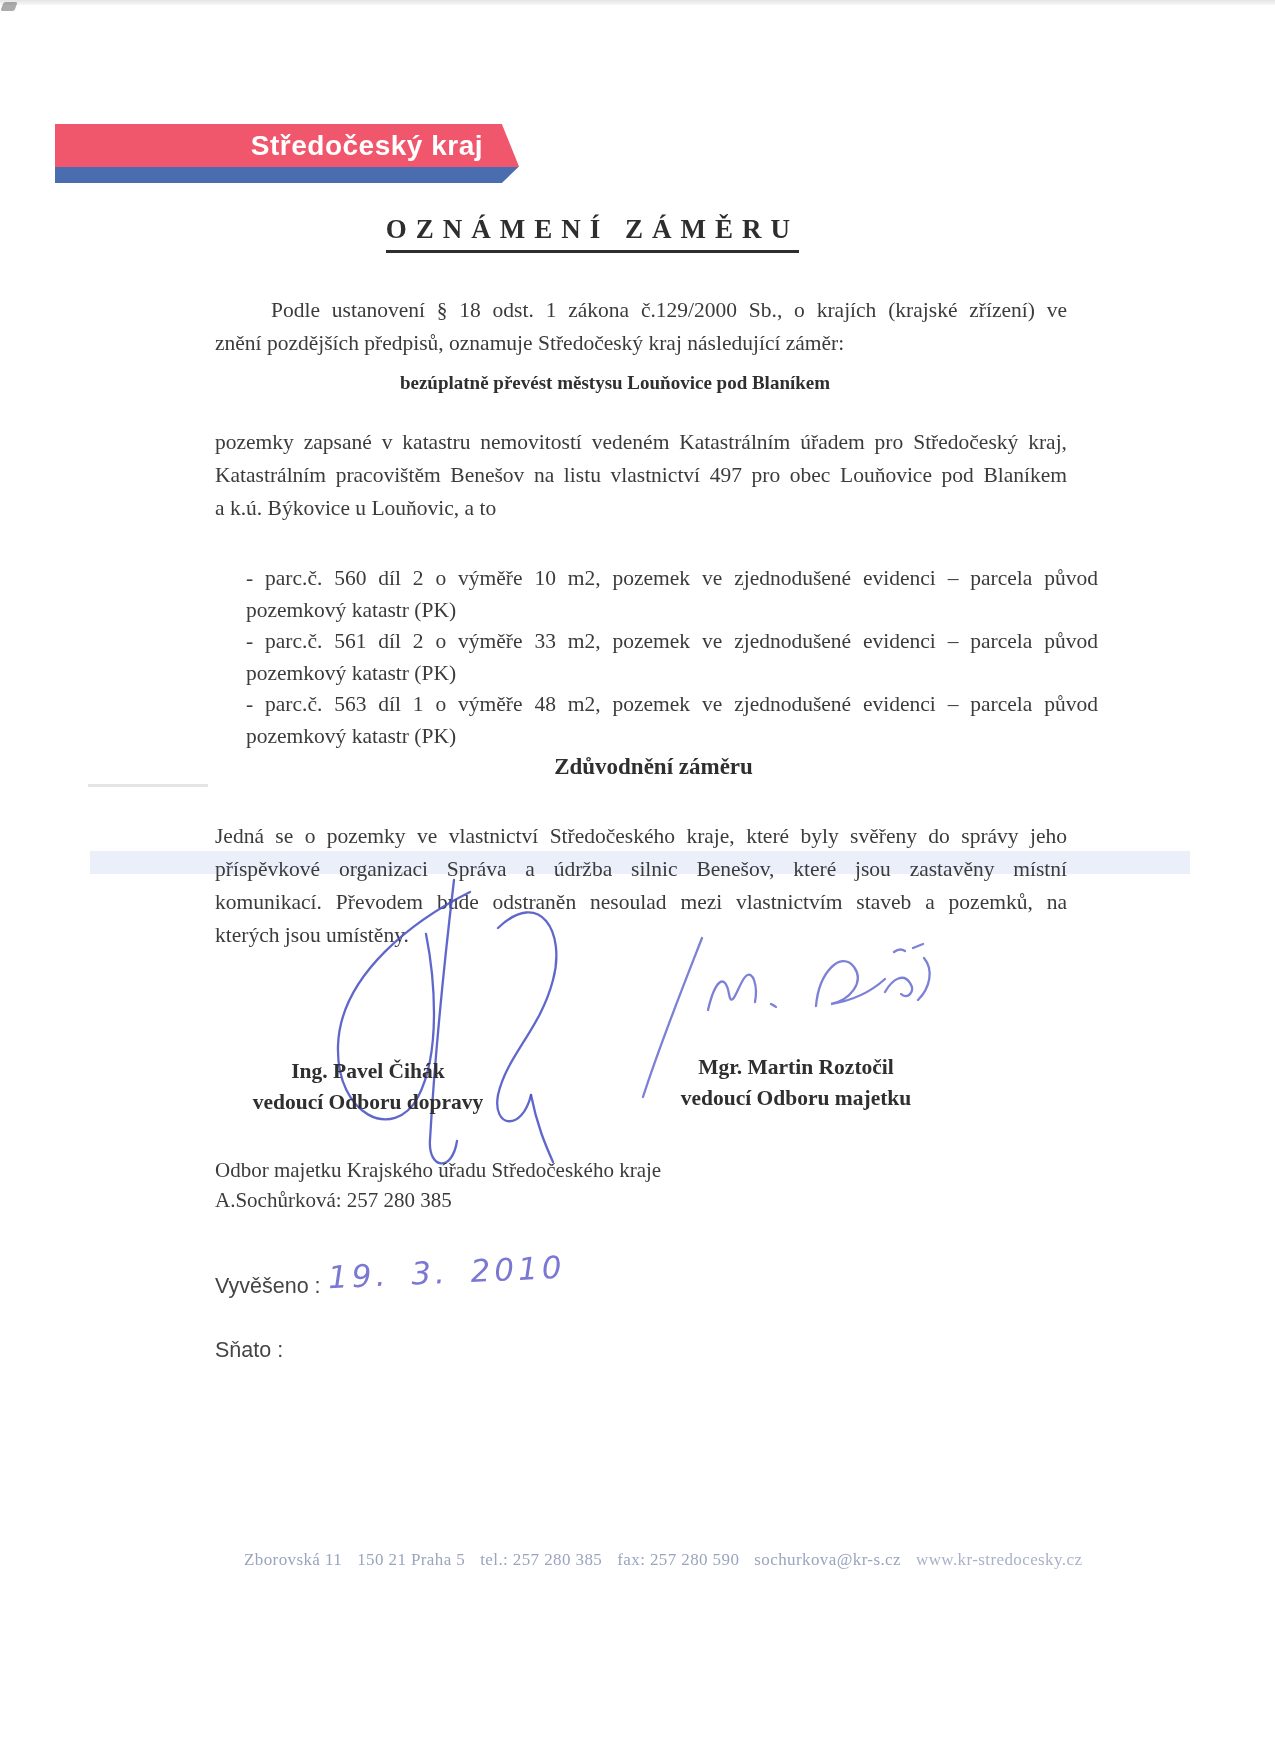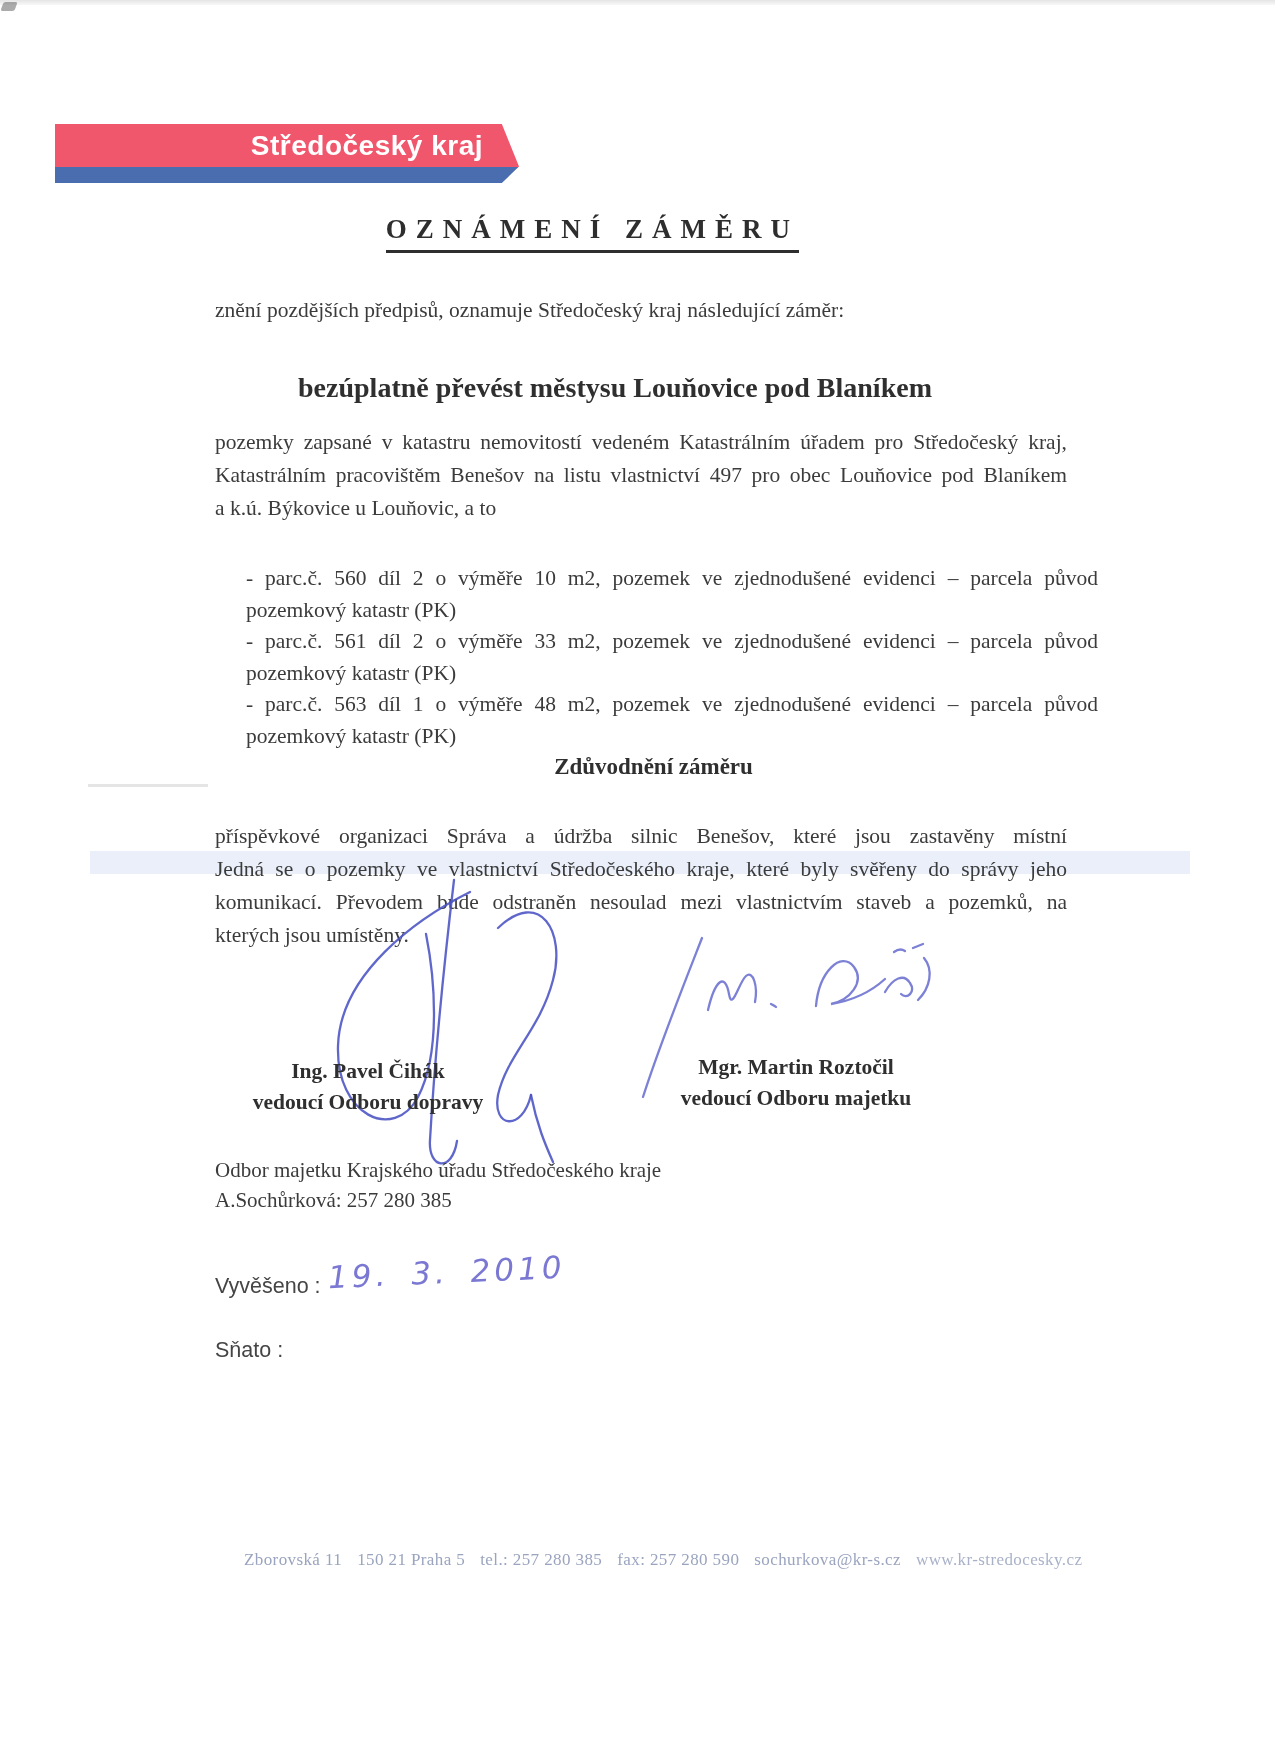--- a/index.html
+++ b/index.html
@@ -31,21 +31,21 @@
   .doc-title { display:inline-block; font-size:27px; font-weight:700; color:#2e2e2e;
     letter-spacing:9px; border-bottom:3.5px solid #2e2e2e; padding-bottom:5px; }
 
   .block { position:absolute; left:215px; width:852px; font-size:21.5px; line-height:33px; }
   .ln { text-align:left; white-space:normal; }
   .ln.fill { text-align:justify; text-align-last:justify; }
   .ln.indent { text-indent:56px; }
 
   .intro { top:294px; }
   .subject-wrap { position:absolute; left:165px; top:372px; width:900px; text-align:center; }
-  .subject { font-size:28px; font-weight:700; color:#2f2f2f; }
+  .subject { font-size:19px; font-weight:700; color:#2f2f2f; }
   .parcels-intro { top:426px; }
   .parcel-list { top:563px; line-height:31.5px;margin-left:31px; }
   .heading2-wrap { position:absolute; left:0; top:754px; width:1211px; text-align:center;padding-left:48px; }
   .heading2 { font-size:23px; font-weight:700; color:#2f2f2f; }
   .justification { top:820px; }
 
   .sig-text { position:absolute; text-align:center; font-weight:700; font-size:21.5px;
     line-height:31px; color:#2f2f2f; }
   .sig-text.left { left:246px; top:1056px; width:244px; }
   .sig-text.right { left:668px; top:1052px; width:256px; }
@@ -84,20 +84,21 @@
       <span class="banner-text">Středočeský kraj</span>
     </div>
     <div class="banner-blue"></div>
   </div>
 
   <div class="title-wrap">
     <span class="doc-title">OZNÁMENÍ ZÁMĚRU</span>
   </div>
 
   <div class="block intro">
+    <div class="ln fill indent">Podle ustanovení § 18 odst. 1 zákona č.129/2000 Sb., o krajích (krajské zřízení) ve</div>
     <div class="ln">znění pozdějších předpisů, oznamuje Středočeský kraj následující záměr:</div>
   </div>
 
   <div class="subject-wrap">
     <span class="subject">bezúplatně převést městysu Louňovice pod Blaníkem</span>
   </div>
 
   <div class="block parcels-intro">
     <div class="ln fill">pozemky zapsané v katastru nemovitostí vedeném Katastrálním úřadem pro Středočeský kraj,</div>
     <div class="ln fill">Katastrálním pracovištěm Benešov na listu vlastnictví 497 pro obec Louňovice pod Blaníkem</div>
@@ -117,22 +118,22 @@
       <div class="ln fill">- parc.č. 563 díl 1 o výměře 48 m2, pozemek ve zjednodušené evidenci – parcela původ</div>
       <div class="ln">pozemkový katastr (PK)</div>
     </div>
   </div>
 
   <div class="heading2-wrap">
     <span class="heading2">Zdůvodnění záměru</span>
   </div>
 
   <div class="block justification">
+    <div class="ln fill">Jedná se o pozemky ve vlastnictví Středočeského kraje, které byly svěřeny do správy jeho</div>
     <div class="ln fill">příspěvkové organizaci Správa a údržba silnic Benešov, které jsou zastavěny místní</div>
-    <div class="ln fill">Jedná se o pozemky ve vlastnictví Středočeského kraje, které byly svěřeny do správy jeho</div>
     <div class="ln fill">komunikací. Převodem bude odstraněn nesoulad mezi vlastnictvím staveb a pozemků, na</div>
     <div class="ln">kterých jsou umístěny.</div>
   </div>
 
   <svg class="sig-svg left" width="290" height="300" viewBox="0 0 290 300">
     <path d="M170 14 C118 40 40 95 38 168 C36 238 94 264 118 219 C142 173 134 96 126 56"></path>
     <path d="M154 2 C143 95 134 192 130 262 C128 291 152 295 157 263"></path>
     <path d="M198 50 C240 10 266 54 253 102 C240 152 207 177 198 217 C192 250 222 254 231 217"></path>
     <path d="M231 217 C237 247 245 266 253 284"></path>
   </svg>

